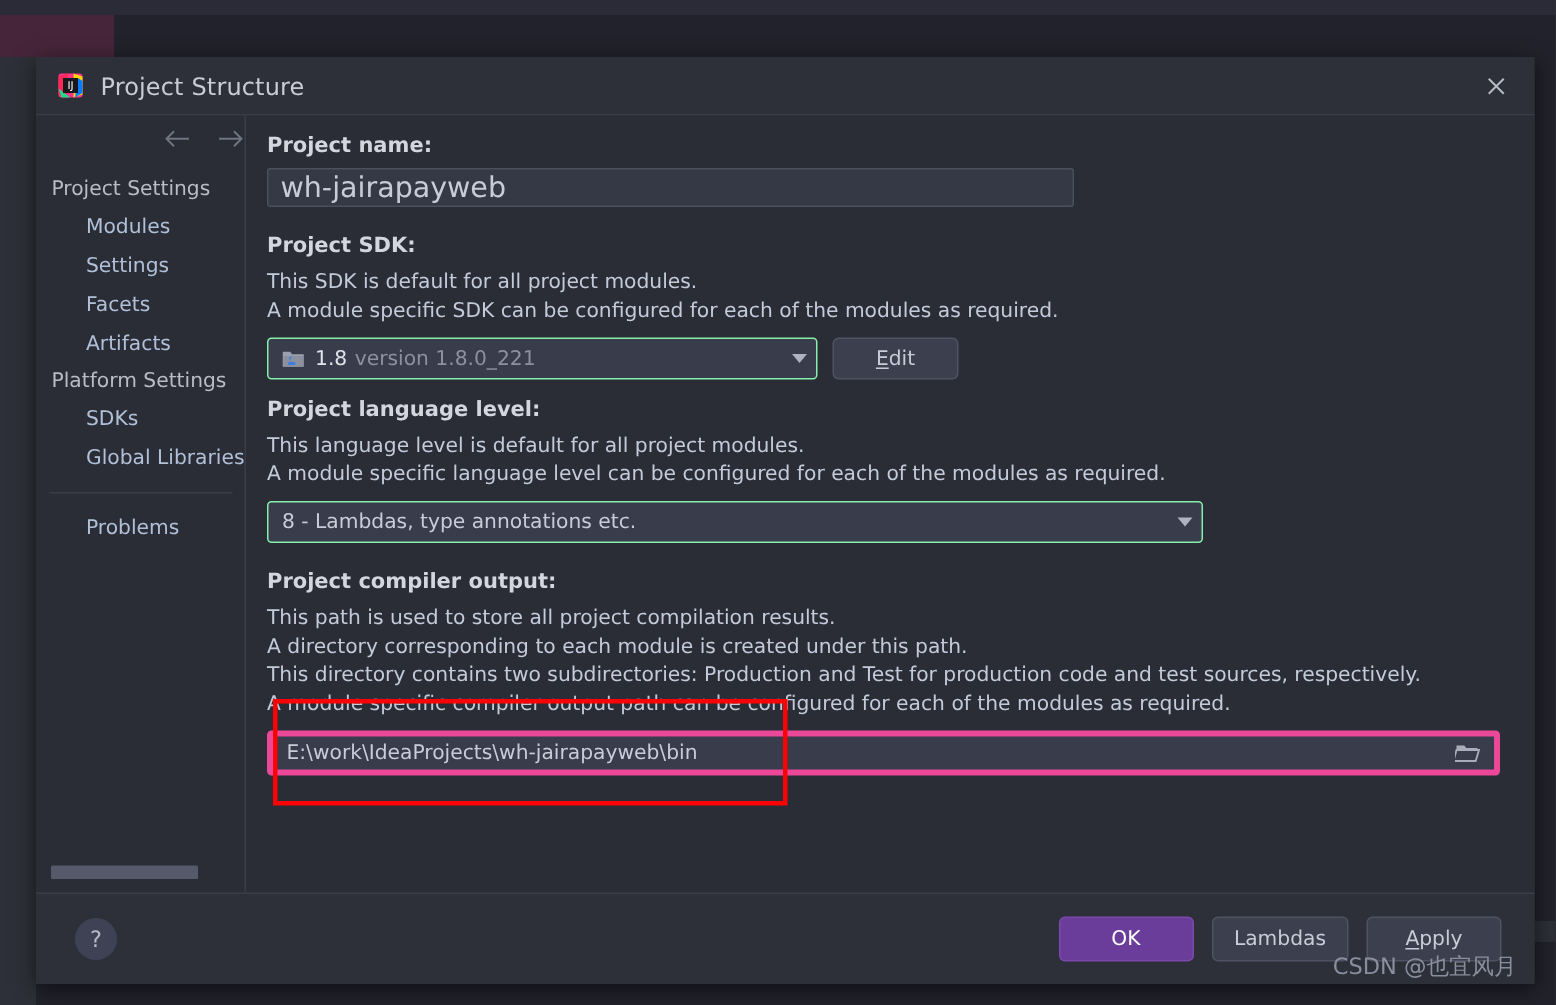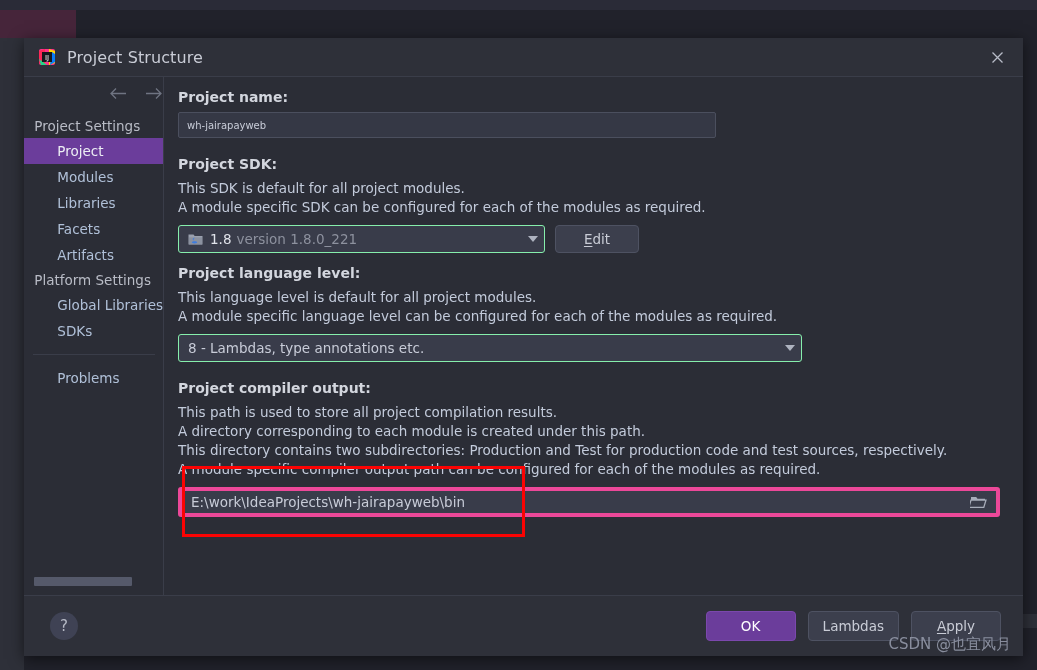--- a/index.html
+++ b/index.html
@@ -177,21 +177,21 @@
   .gap-md { height: 12px; }
   .gap-sm { height: 8px; }
 
   .text-input {
     height: 26px;
     background: #353845;
     border: 1px solid #4b4f5e;
     border-radius: 2px;
     display: flex; align-items: center;
     padding: 0 8px;
-    font-size: 10px;
+    font-size: 19px;
     color: #c8ccd8;
     width: 538px;
     box-sizing: border-box;
     cursor: text;
   }
 
   .row { display: flex; align-items: center; gap: 10px; }
 
   .combo {
     height: 28px;
@@ -369,29 +369,28 @@
           </span>
           <span class="nav-arrow">
             <svg width="18" height="13" viewBox="0 0 18 13">
               <path d="M1 6.5 H16 M11 1.5 L16 6.5 L11 11.5" stroke="#6f7482" stroke-width="1.3" fill="none"></path>
             </svg>
           </span>
         </div>
 
         <div class="tree">
           <div class="group-label">Project Settings</div>
-          <div class="tree-item selected">Project</div>
           <div class="tree-item">Modules</div>
-          <div class="tree-item">Libraries</div>
+          <div class="tree-item">Settings</div>
           <div class="tree-item">Facets</div>
           <div class="tree-item">Artifacts</div>
 
           <div class="group-label">Platform Settings</div>
+          <div class="tree-item">SDKs</div>
           <div class="tree-item">Global Libraries</div>
-          <div class="tree-item">SDKs</div>
 
           <div class="tree-sep"></div>
 
           <div class="tree-item">Problems</div>
         </div>
 
         <div class="sidebar-scroll">
             <i></i>
           </div>
       </div>

